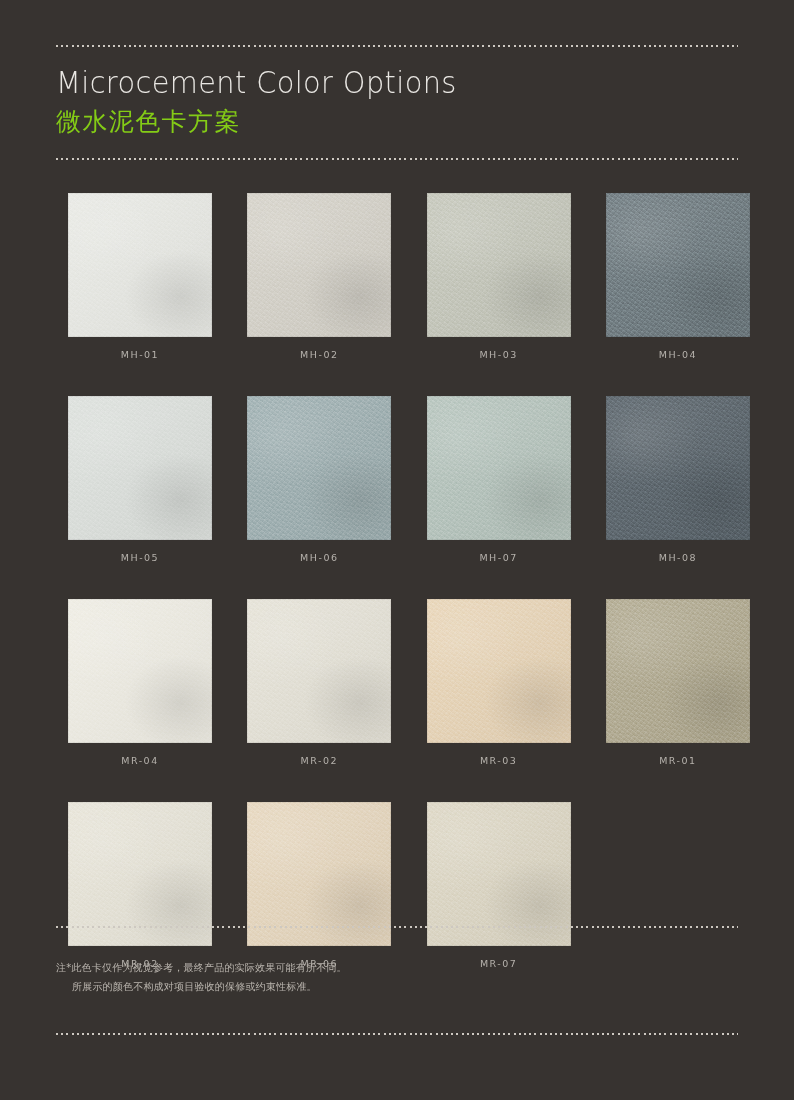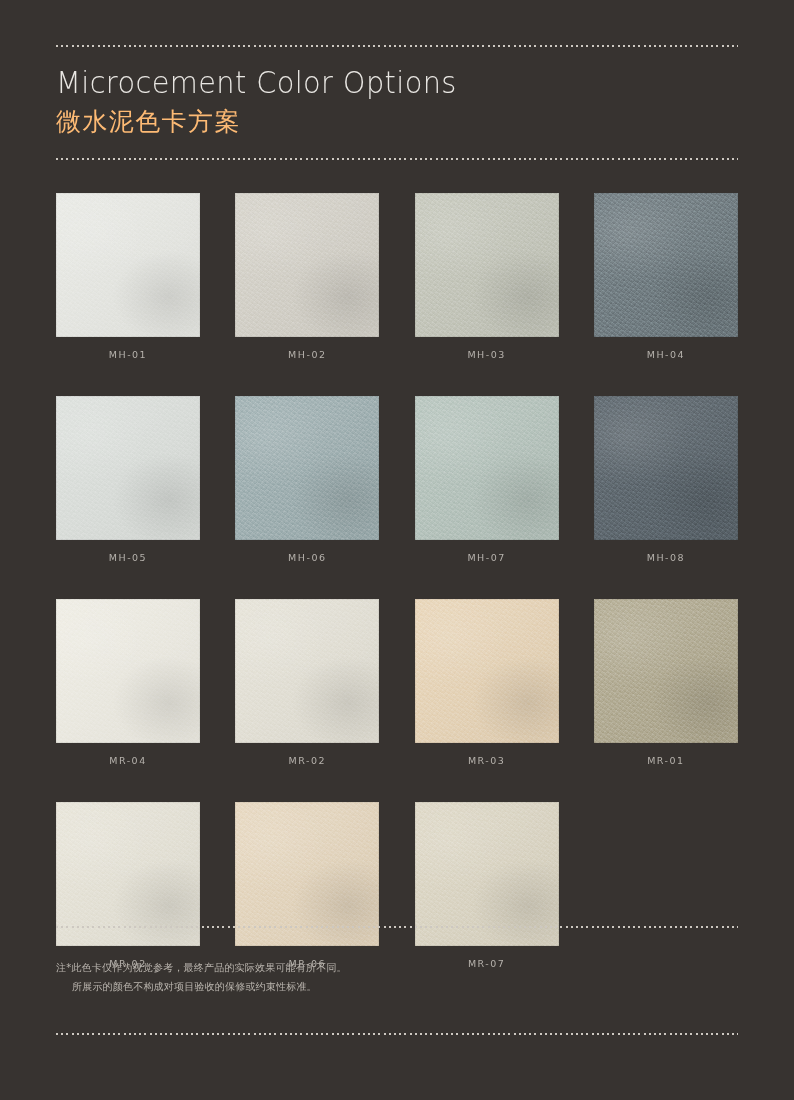--- a/index.html
+++ b/index.html
@@ -54,30 +54,30 @@
     line-height: 40px;
     white-space: nowrap;
     transform: scaleX(0.93);
     transform-origin: left center;
   }
   .title-cn {
     font-family: "DejaVu Sans", sans-serif;
     font-size: 25px;
     font-weight: 300;
     letter-spacing: 1.4px;
-    color: #fdba74;
+    color: #84cc16;
     line-height: 36px;
     margin-top: 2px;
     white-space: nowrap;
   }
 
   
   .grid {
     position: absolute;
-    left: 56px;
+    left: 68px;
     top: 193px;
     width: 682px;
     display: grid;
     grid-template-columns: repeat(4, 144px);
     column-gap: 35.3px;
     row-gap: 35px;
   }
   .cell {
     width: 144px;
   }

